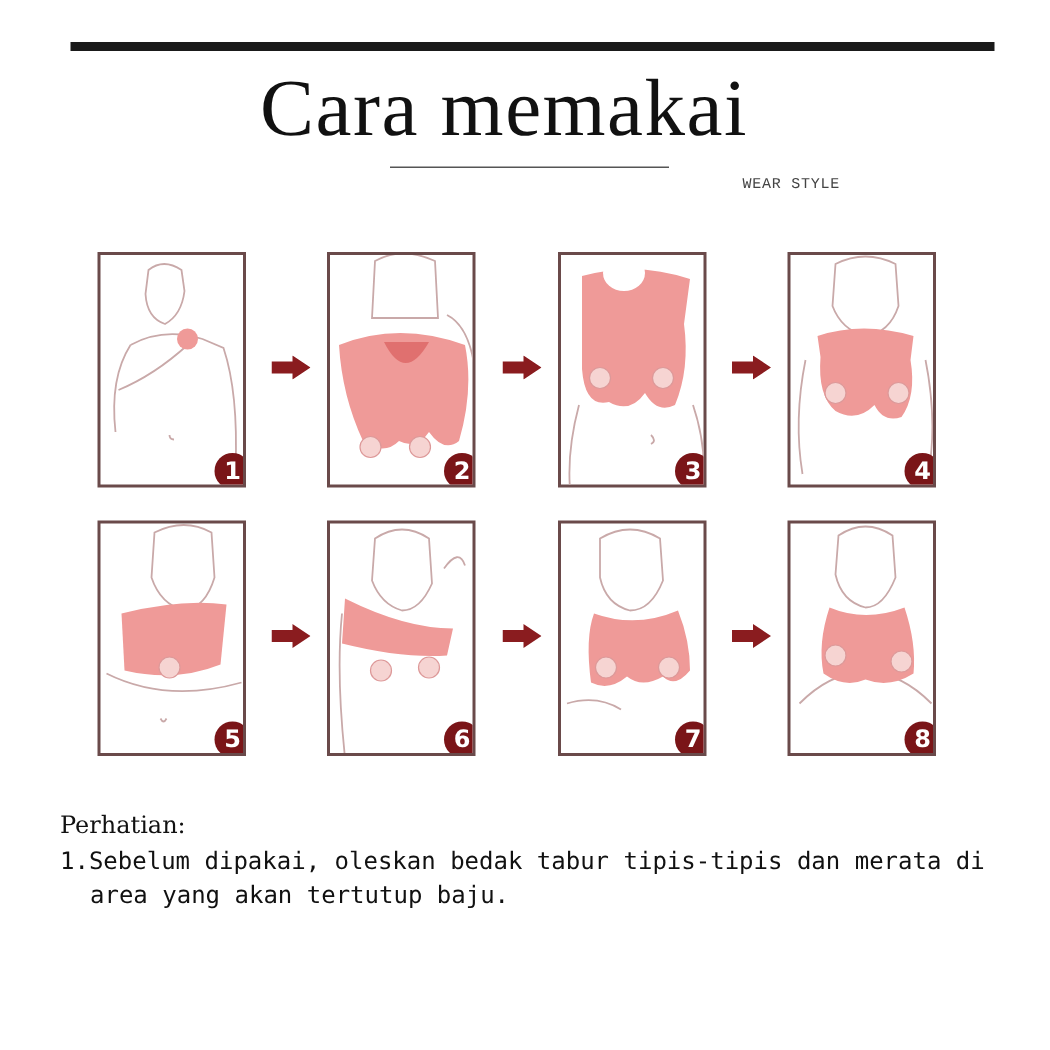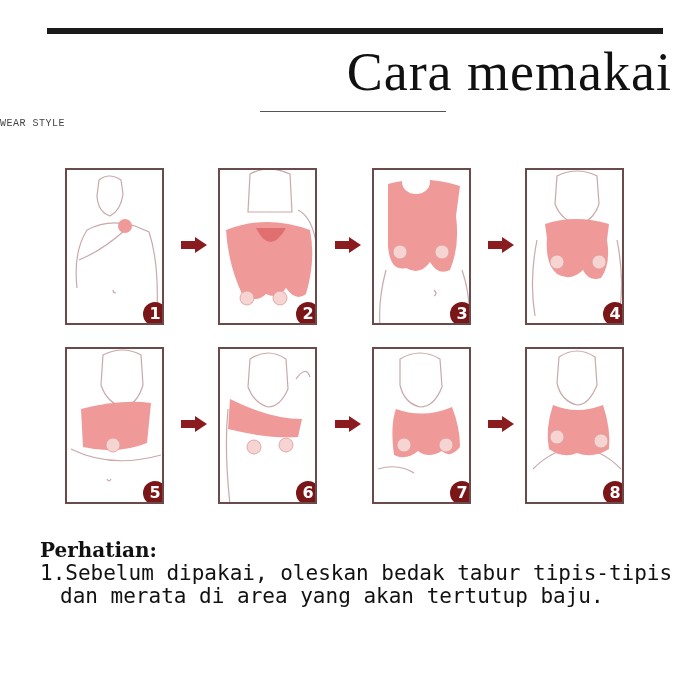--- a/index.html
+++ b/index.html
@@ -1,27 +1,27 @@
 <!DOCTYPE html>
 <html><head>
 <meta charset="utf-8">
 <style>
   html,body{margin:0;padding:0;background:#ffffff;}
   body{width:700px;height:700px;position:relative;overflow:hidden;font-family:"DejaVu Serif",serif;}
   .top-rule{position:absolute;left:47px;top:28px;width:616px;height:6px;background:#1a1a1a;}
-  .title{position:absolute;left:0;top:40px;width:672px;text-align:right;font-family:"Liberation Serif","DejaVu Serif",serif;font-size:54px;line-height:64px;color:#111;letter-spacing:1px;}
+  .title{position:absolute;left:0;top:40px;width:672px;text-align:center;font-family:"Liberation Serif","DejaVu Serif",serif;font-size:54px;line-height:64px;color:#111;letter-spacing:1px;}
   .sub-rule{position:absolute;left:260px;top:111px;width:186px;height:1px;background:#555;}
-  .subtitle{position:absolute;left:0;top:118px;width:560px;text-align:left;font-family:"Liberation Mono","DejaVu Sans Mono",monospace;font-size:10px;color:#444;letter-spacing:0.5px;}
+  .subtitle{position:absolute;left:0;top:118px;width:560px;text-align:right;font-family:"Liberation Mono","DejaVu Sans Mono",monospace;font-size:10px;color:#444;letter-spacing:0.5px;}
   .frame{position:absolute;width:99px;height:157px;border:2px solid #6a4a4a;background:#fff;box-sizing:border-box;overflow:hidden;}
   .frame svg{position:absolute;left:0;top:0;}
   .badge{position:absolute;width:24px;height:24px;border-radius:50%;background:#7a1518;color:#fff;font-family:"DejaVu Sans",sans-serif;font-weight:bold;font-size:16px;line-height:24px;text-align:center;}
   .arrow{position:absolute;width:26px;height:16px;}
   .notes{position:absolute;left:40px;top:538px;width:640px;font-family:"DejaVu Sans Mono","Liberation Mono",monospace;color:#111;}
-  .notes .head{font-size:20px;line-height:24px;font-family:"DejaVu Serif",serif;font-weight:bold;}
-  .notes .item{font-size:21px;line-height:23px;padding-left:20px;text-indent:-20px;}
+  .notes .head{font-size:16px;line-height:24px;font-family:"DejaVu Serif",serif;}
+  .notes .item{font-size:16px;line-height:23px;padding-left:20px;text-indent:-20px;}
 </style>
 </head>
 <body>
 
 <div class="top-rule"></div>
 <div class="title">Cara memakai</div>
 <div class="sub-rule"></div>
 <div class="subtitle">WEAR STYLE</div>
 
 <div class="frame" style="left:65px;top:168px;">

